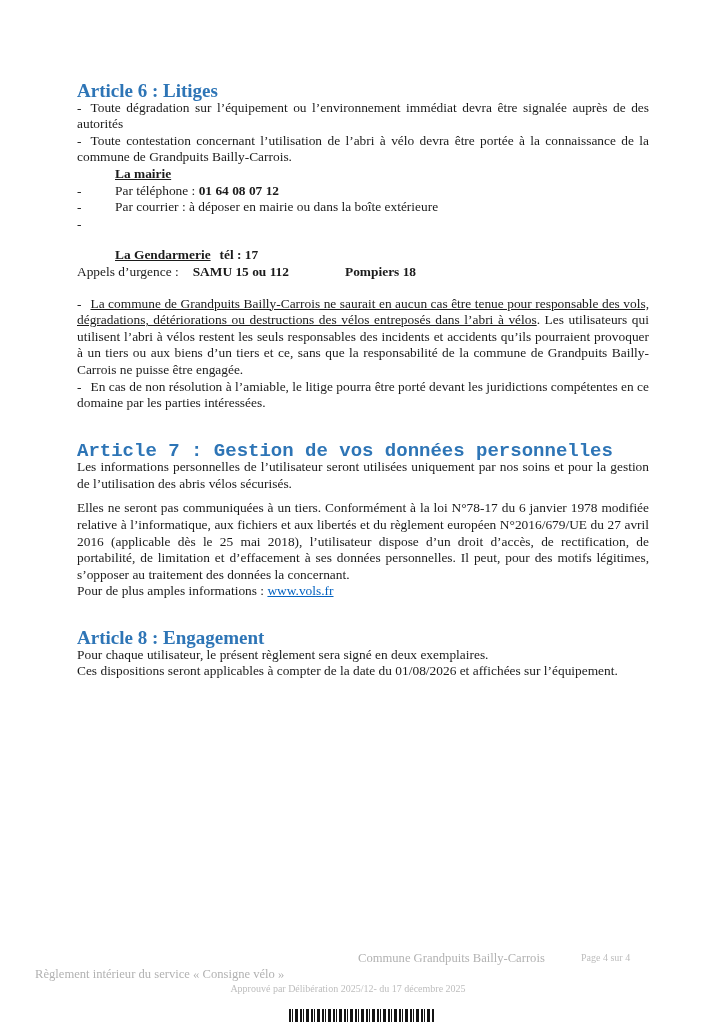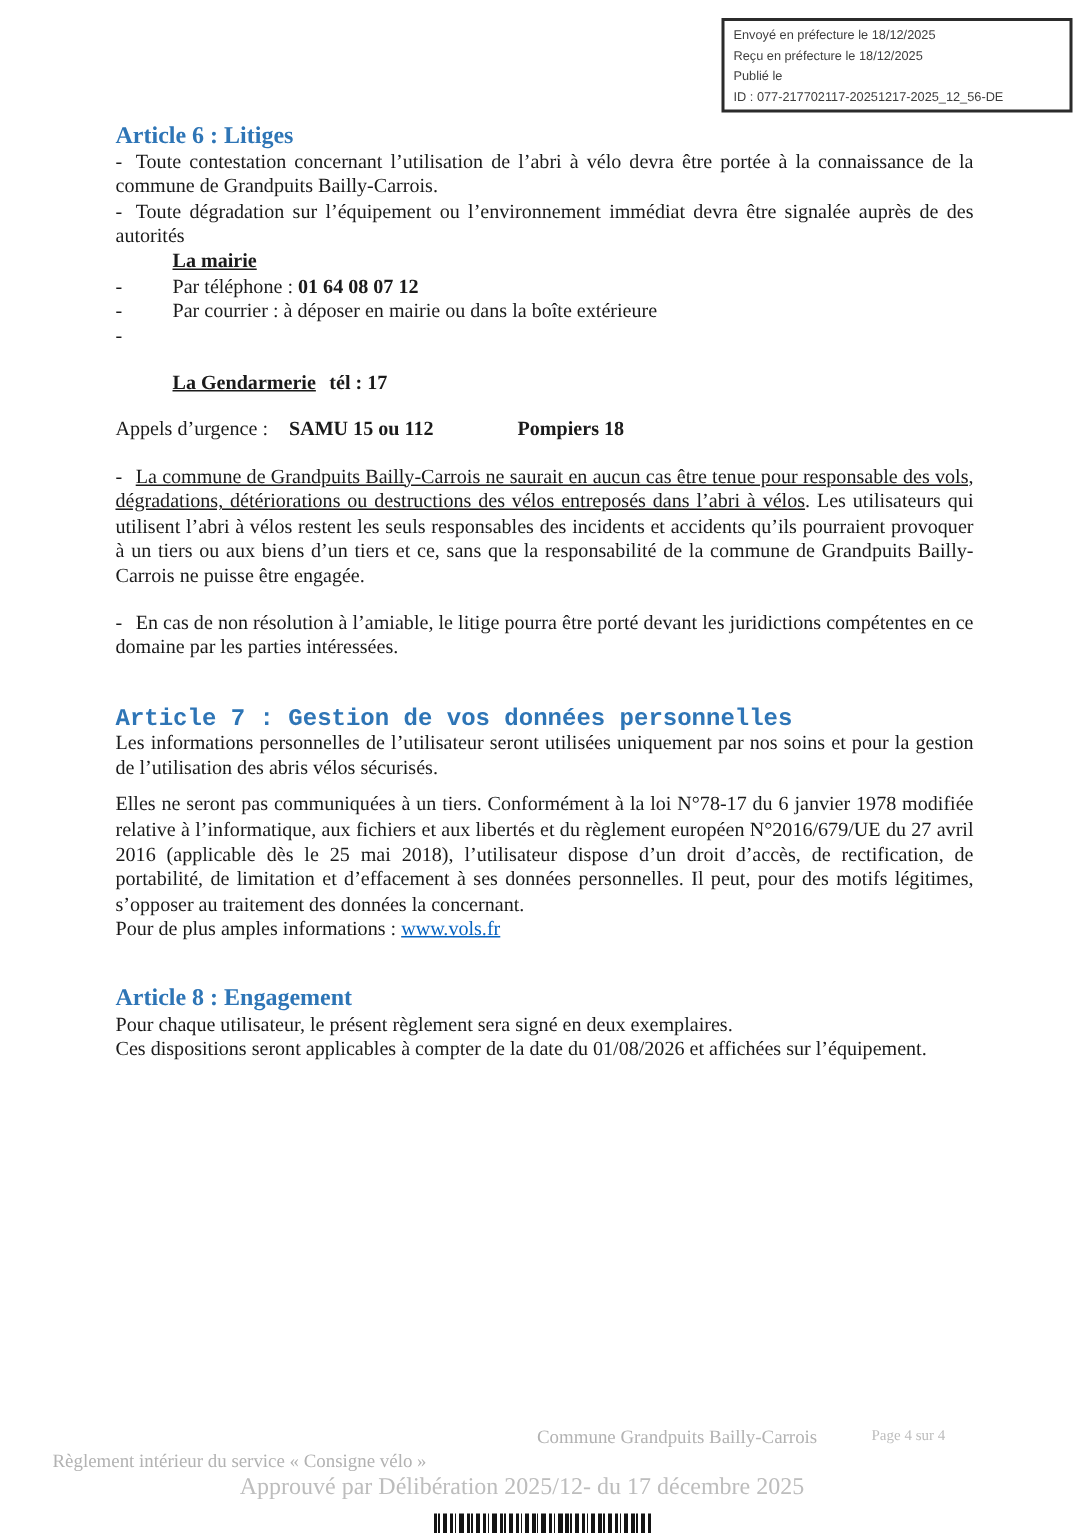--- a/index.html
+++ b/index.html
@@ -20,79 +20,73 @@
     font-size:8.5px;color:#3d3d3d;padding:3px 0 0 6px;
   }
   .stamp .stamp-line{height:13.6px;line-height:13.6px;white-space:nowrap;}
 
   
   .content{
     position:absolute;left:77px;top:83px;width:572px;
     font-size:13.4px;line-height:16.6px;
   }
   .heading{
-    margin:0;color:#2E75B6;font-weight:bold;font-size:16px;line-height:16.6px;
+    margin:0;color:#2E75B6;font-weight:bold;font-size:19px;line-height:16.6px;
   }
   p{margin:0;}
   .just{text-align:justify;}
   .b{font-weight:bold;}
   .u{text-decoration:underline;}
   .link{color:#0563C1;text-decoration:underline;cursor:pointer;}
   .dash{display:inline-block;padding-right:9px;}
   .tab-item{display:flex;}
   .tab-item .dash-col{width:38px;flex:none;}
   .indent{margin-left:38px;}
-  .mt-sm{margin-top:14px;}
+  .mt-sm{}
   .mt-md{margin-top:15px;}
   .mt-lg{margin-top:30px;}
   .mt-xl{margin-top:31px;font-family:Liberation Mono, monospace;}
   .mt-xs{margin-top:8px;}
   .samu{margin-left:14px;}
   .pompiers{margin-left:56px;}
   .tel{margin-left:9px;}
 
   
   .footer-row{
     position:absolute;top:951px;left:0;width:724px;height:18px;
     color:#b2b2b2;font-size:12.6px;
   }
   .footer-left{position:absolute;left:35px;top:16px;}
   .footer-center{position:absolute;left:358px;top:0;}
   .footer-page{position:absolute;left:581px;top:1px;font-size:10px;color:#bdbdbd;}
   .approval{
     position:absolute;top:983px;left:0;width:696px;text-align:center;
-    color:#bdbdbd;font-size:16px;
+    color:#bdbdbd;font-size:10px;
   }
 
   
   .barcode{
     position:absolute;left:289px;top:1009px;width:145px;height:13px;
     background:repeating-linear-gradient(90deg,
       #141414 0px,#141414 2px,#ffffff 2px,#ffffff 3px,
       #141414 3px,#141414 4px,#ffffff 4px,#ffffff 6px,
       #141414 6px,#141414 9px,#ffffff 9px,#ffffff 11px);
   }
 </style>
 </head>
 <body>
 
 <div class="page">
 
-  <div class="stamp">
-    <div class="stamp-line">Envoyé en préfecture le 18/12/2025</div>
-    <div class="stamp-line">Reçu en préfecture le 18/12/2025</div>
-    <div class="stamp-line">Publié le</div>
-    <div class="stamp-line">ID : 077-217702117-20251217-2025_12_56-DE</div>
-  </div>
 
   <div class="content">
 
     <p class="heading">Article 6 : Litiges</p>
+    <p class="just"><span class="dash">-</span><span>Toute dégradation sur l’équipement ou l’environnement immédiat devra être signalée auprès de des autorités</span></p>
     <p class="just"><span class="dash">-</span><span>Toute contestation concernant l’utilisation de l’abri à vélo devra être portée à la connaissance de la commune de Grandpuits Bailly-Carrois.</span></p>
-    <p class="just"><span class="dash">-</span><span>Toute dégradation sur l’équipement ou l’environnement immédiat devra être signalée auprès de des autorités</span></p>
 
     <p class="indent"><span class="b u">La mairie</span></p>
 
     <div class="tab-item">
       <span class="dash-col">-</span>
       <span><span>Par téléphone : </span><span class="b">01 64 08 07 12</span></span>
     </div>
     <div class="tab-item">
       <span class="dash-col">-</span>
       <span>Par courrier : à déposer en mairie ou dans la boîte extérieure</span>

